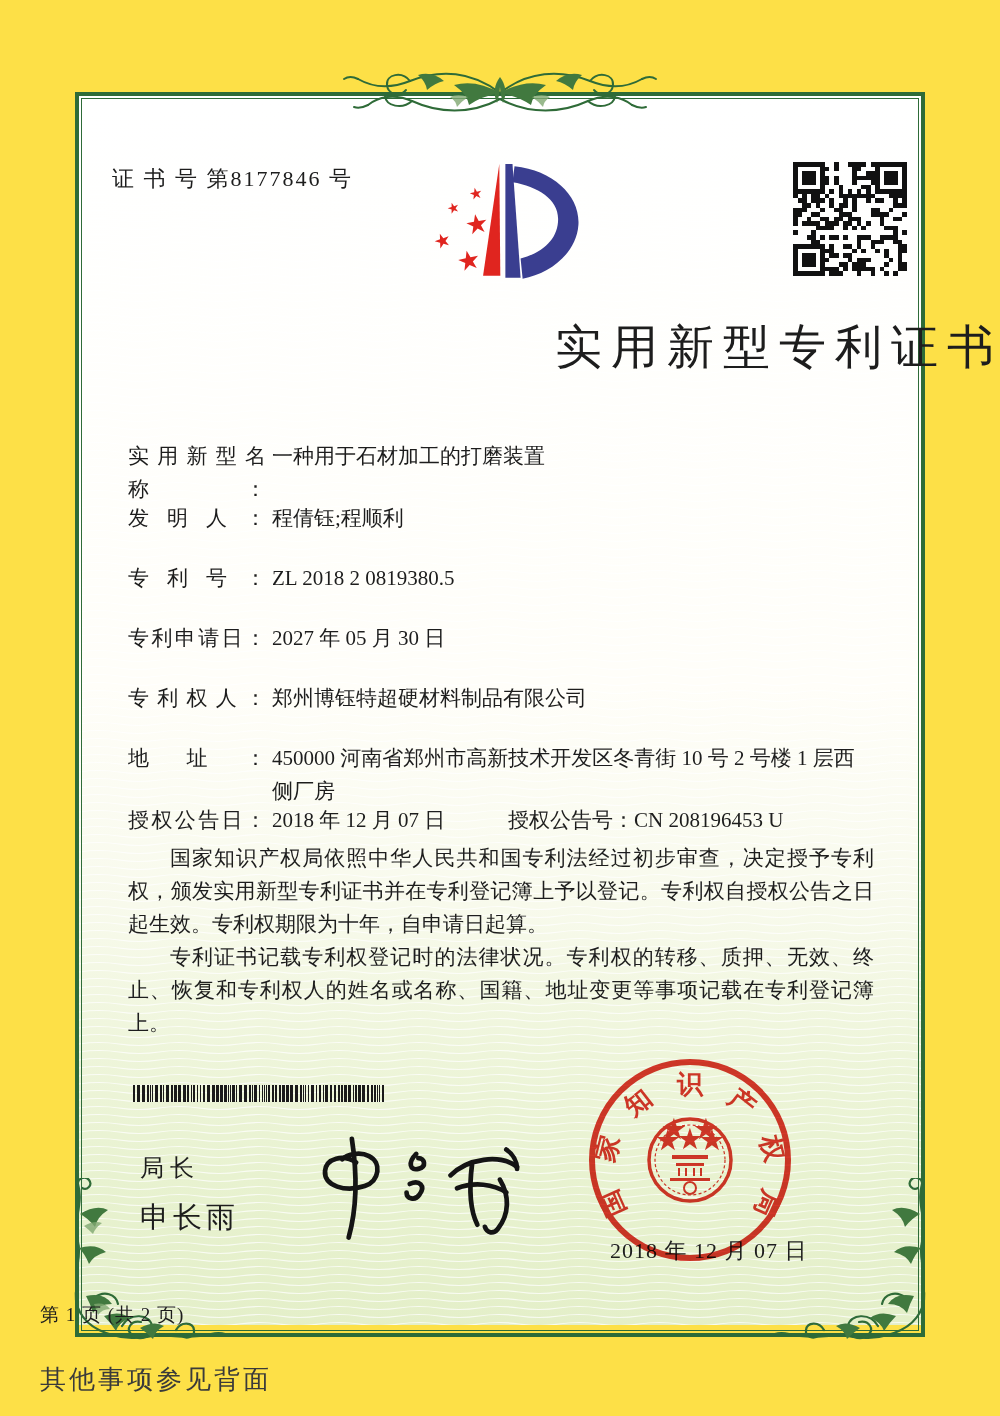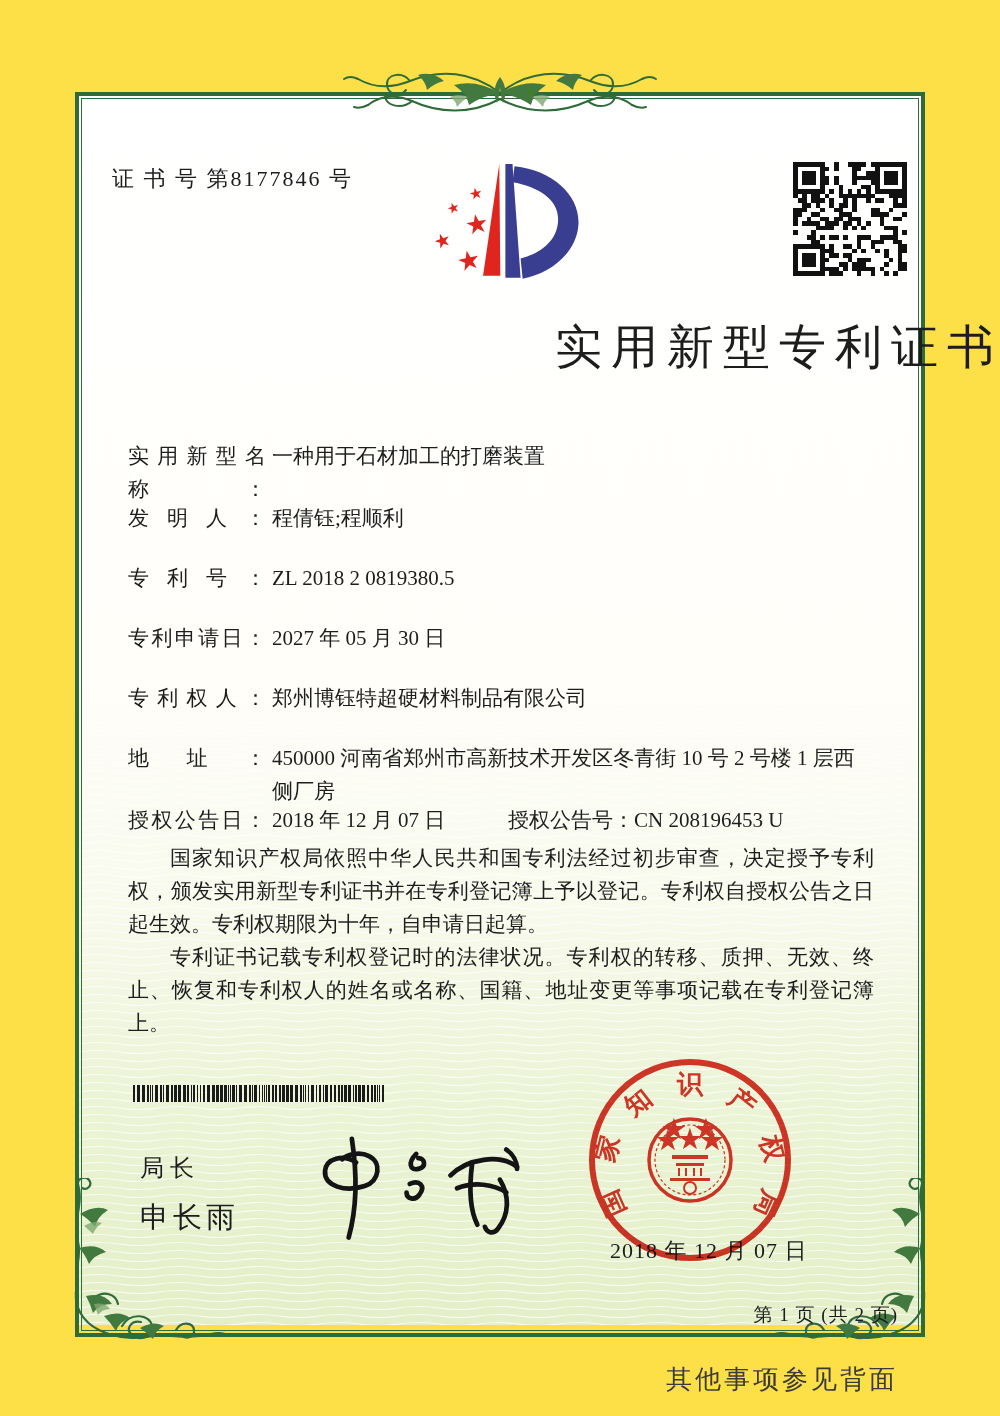--- a/index.html
+++ b/index.html
@@ -39,21 +39,21 @@
   .barcode{position:absolute;left:133px;top:1085px;width:252px;height:17px;z-index:4;}
   .director-label{position:absolute;left:140px;top:1152px;font-size:24px;letter-spacing:6px;
     font-family:"Liberation Sans","DejaVu Sans",sans-serif;z-index:4;}
   .director-name{position:absolute;left:140px;top:1198px;font-size:29px;letter-spacing:4px;
     font-family:"Liberation Sans","DejaVu Sans",sans-serif;z-index:4;}
   .signature{position:absolute;left:283px;top:1126px;width:260px;height:118px;z-index:4;}
   .seal{position:absolute;left:585px;top:1055px;width:210px;height:210px;z-index:5;
     mix-blend-mode:multiply;opacity:.93;}
   .seal text{font-family:"Liberation Serif","DejaVu Serif",serif;font-size:26px;font-weight:bold;fill:#d9281c;}
   .seal-date{position:absolute;left:610px;top:1236px;font-size:22px;letter-spacing:1px;z-index:4;}
-  .center-band{position:absolute;left:48px;width:850px;text-align:right;z-index:4;}
+  .center-band{position:absolute;left:40px;width:850px;text-align:left;z-index:4;}
   .page-info{top:1302px;font-size:19px;letter-spacing:1px;}
   .footer-note{top:1362px;font-size:26px;letter-spacing:3px;color:#3a3a3a;}
 </style>
 </head>
 <body>
 
 <div class="page">
 
   <div class="cert-bg">
     <svg id="waves" width="842" height="1229">

